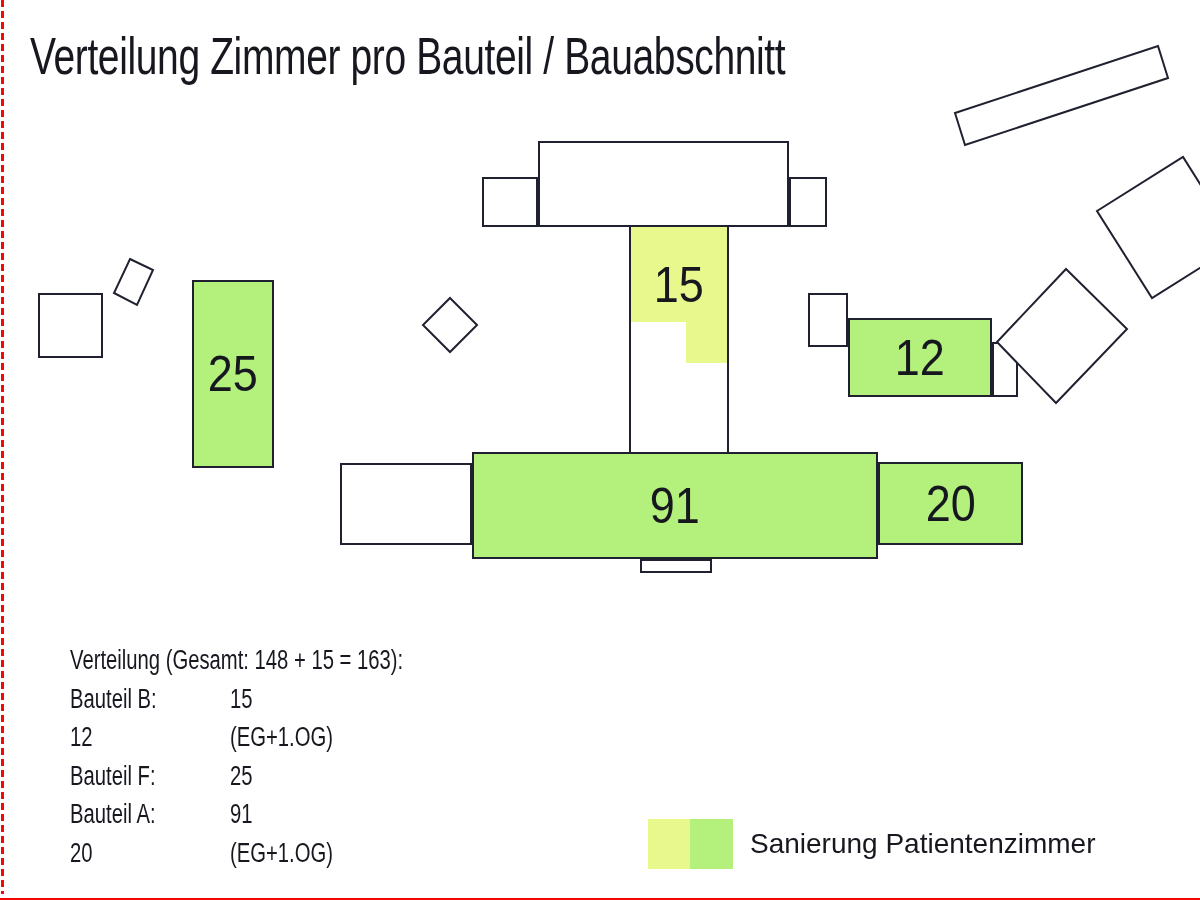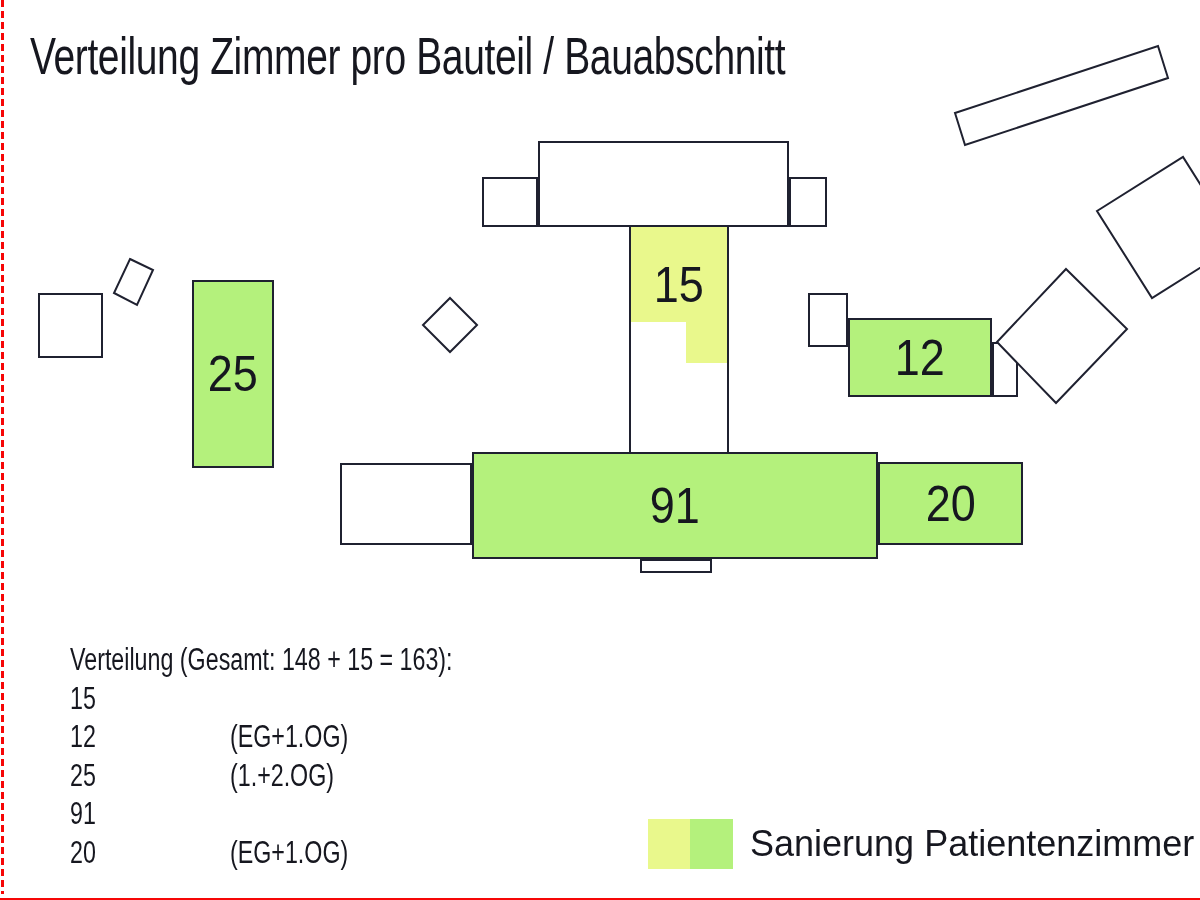--- a/index.html
+++ b/index.html
@@ -35,32 +35,32 @@
   .svg-layer { position:absolute; inset:0; pointer-events:none; }
   .svg-layer polygon { fill:#ffffff; stroke:#1f2130; stroke-width:2; }
 
   
   .corridor { border-top:none; border-bottom:none; background:#fff; }
   .corridor .fill-upper { position:absolute; left:0; right:0; top:0; height:95px; }
   .corridor .fill-lower { position:absolute; left:55px; right:0; top:95px; height:41px; }
   .corridor .shape-label { top:22px; bottom:auto; height:72px; }
 
   
-  .summary { position:absolute; left:70px; top:641px; font-size:31px; line-height:38.5px; }
+  .summary { position:absolute; left:70px; top:641px; font-size:27px; line-height:38.5px; }
   .cx { display:inline-block; transform:scaleX(0.75); transform-origin:0 50%; white-space:nowrap; }
   .srow { display:grid; grid-template-columns:160px 78px auto; }
 
   
   .legend { position:absolute; left:648px; top:819px; height:50px; }
   .legend .swatch { position:absolute; top:0; height:50px; }
   .legend .swatch.partial { left:0; width:42px; }
   .legend .swatch.full { left:42px; width:43px; }
   .legend .legend-text {
     position:absolute; left:102px; top:0; height:50px; display:flex; align-items:center;
-    font-size:36px; white-space:nowrap;
+    font-size:28px; white-space:nowrap;
   }
 </style>
 </head>
 <body>
 
 <div class="page">
 
   <div class="boundary-left"></div>
   <div class="boundary-bottom"></div>
 
@@ -116,31 +116,33 @@
       <polygon points="1097,211 1183,157 1238,244 1152,298"></polygon>
       <polygon points="1066,269 1127,329 1056,403 997,342"></polygon>
     </svg>
   </div>
 
   <div class="summary">
     <div>
       <span class="cx">Verteilung (Gesamt: 148 + 15 = 163):</span>
     </div>
     <div class="srow">
+      <span><span class="cx">Bauteil B:</span></span>
       <span><span class="cx">15</span></span>
     </div>
     <div class="srow">
       <span><span class="cx">12</span></span>
       <span><span class="cx">(EG+1.OG)</span></span>
     </div>
     <div class="srow">
+      <span><span class="cx">Bauteil F:</span></span>
       <span><span class="cx">25</span></span>
-      <span><span class="cx">(1.+2.OG)</span></span>
     </div>
     <div class="srow">
+      <span><span class="cx">Bauteil A:</span></span>
       <span><span class="cx">91</span></span>
     </div>
     <div class="srow">
       <span><span class="cx">20</span></span>
       <span><span class="cx">(EG+1.OG)</span></span>
     </div>
   </div>
 
   <div class="legend">
     <div class="swatch partial" style="background-color: rgb(233, 248, 140);"></div>

